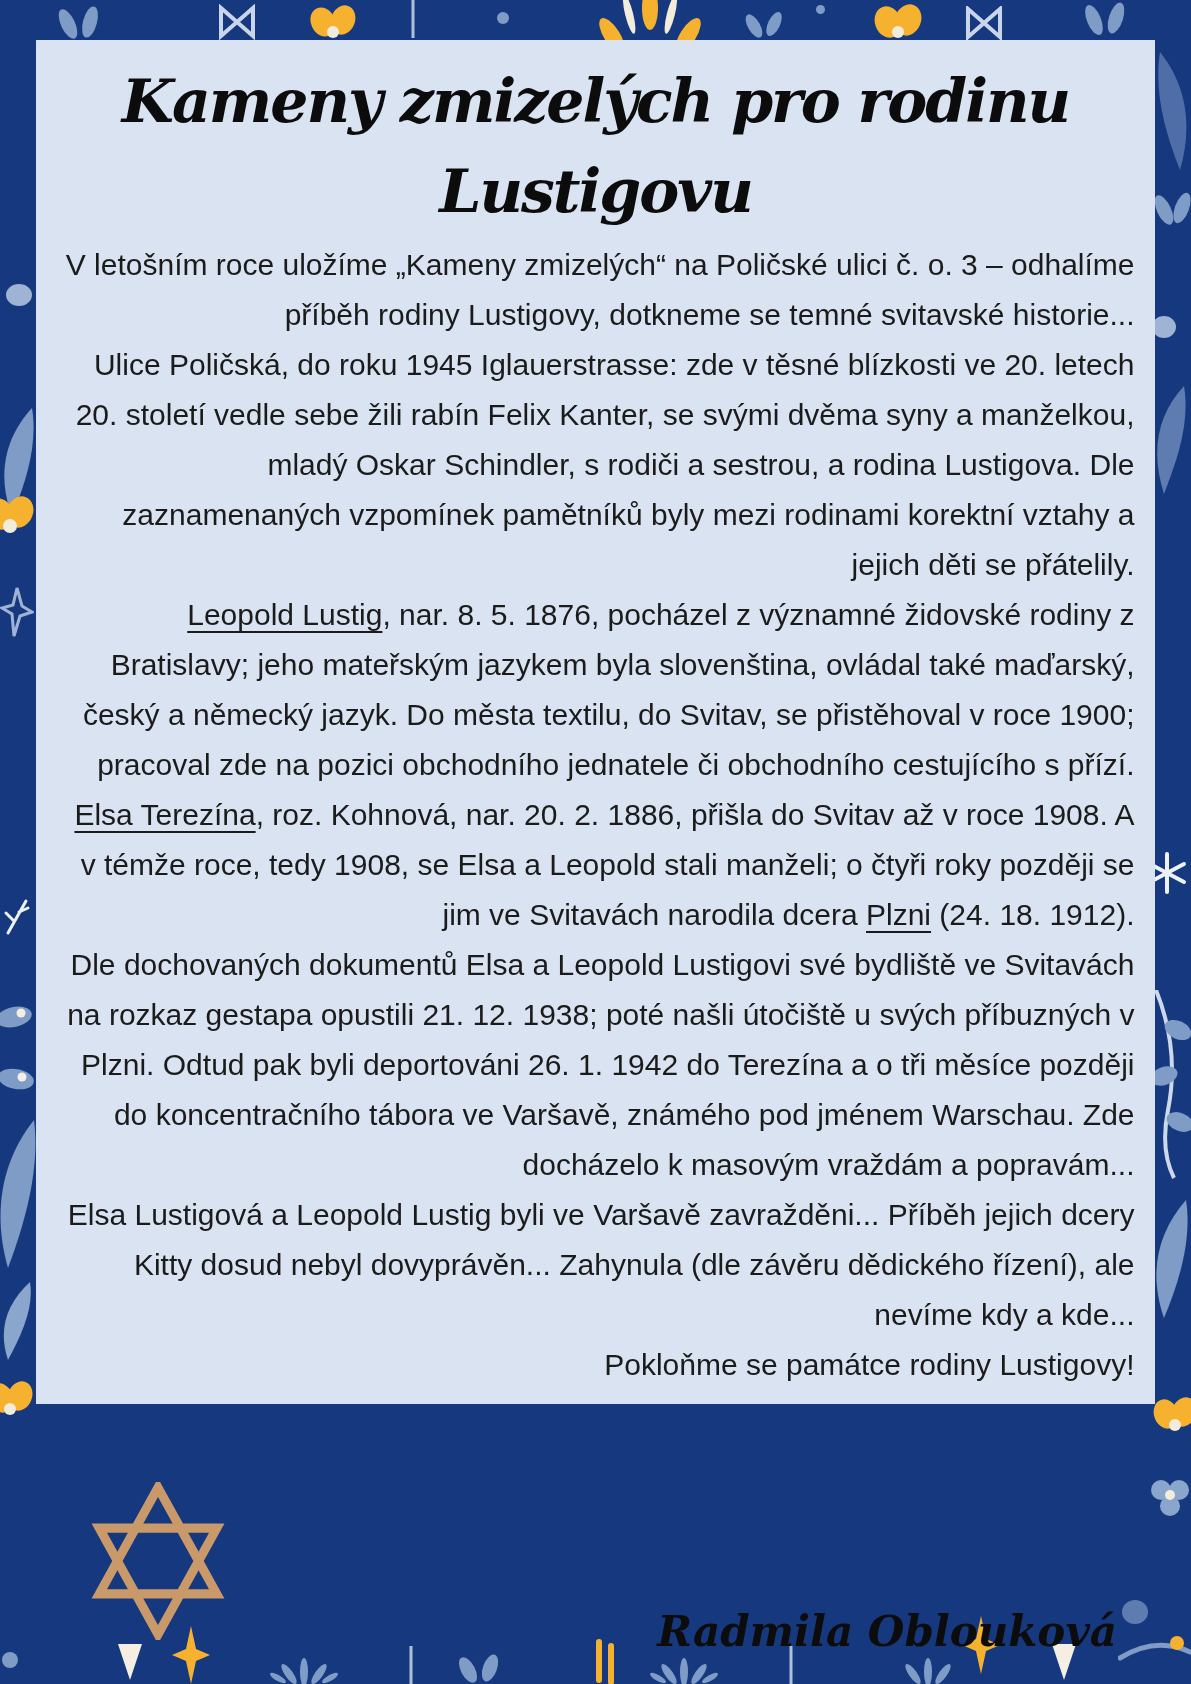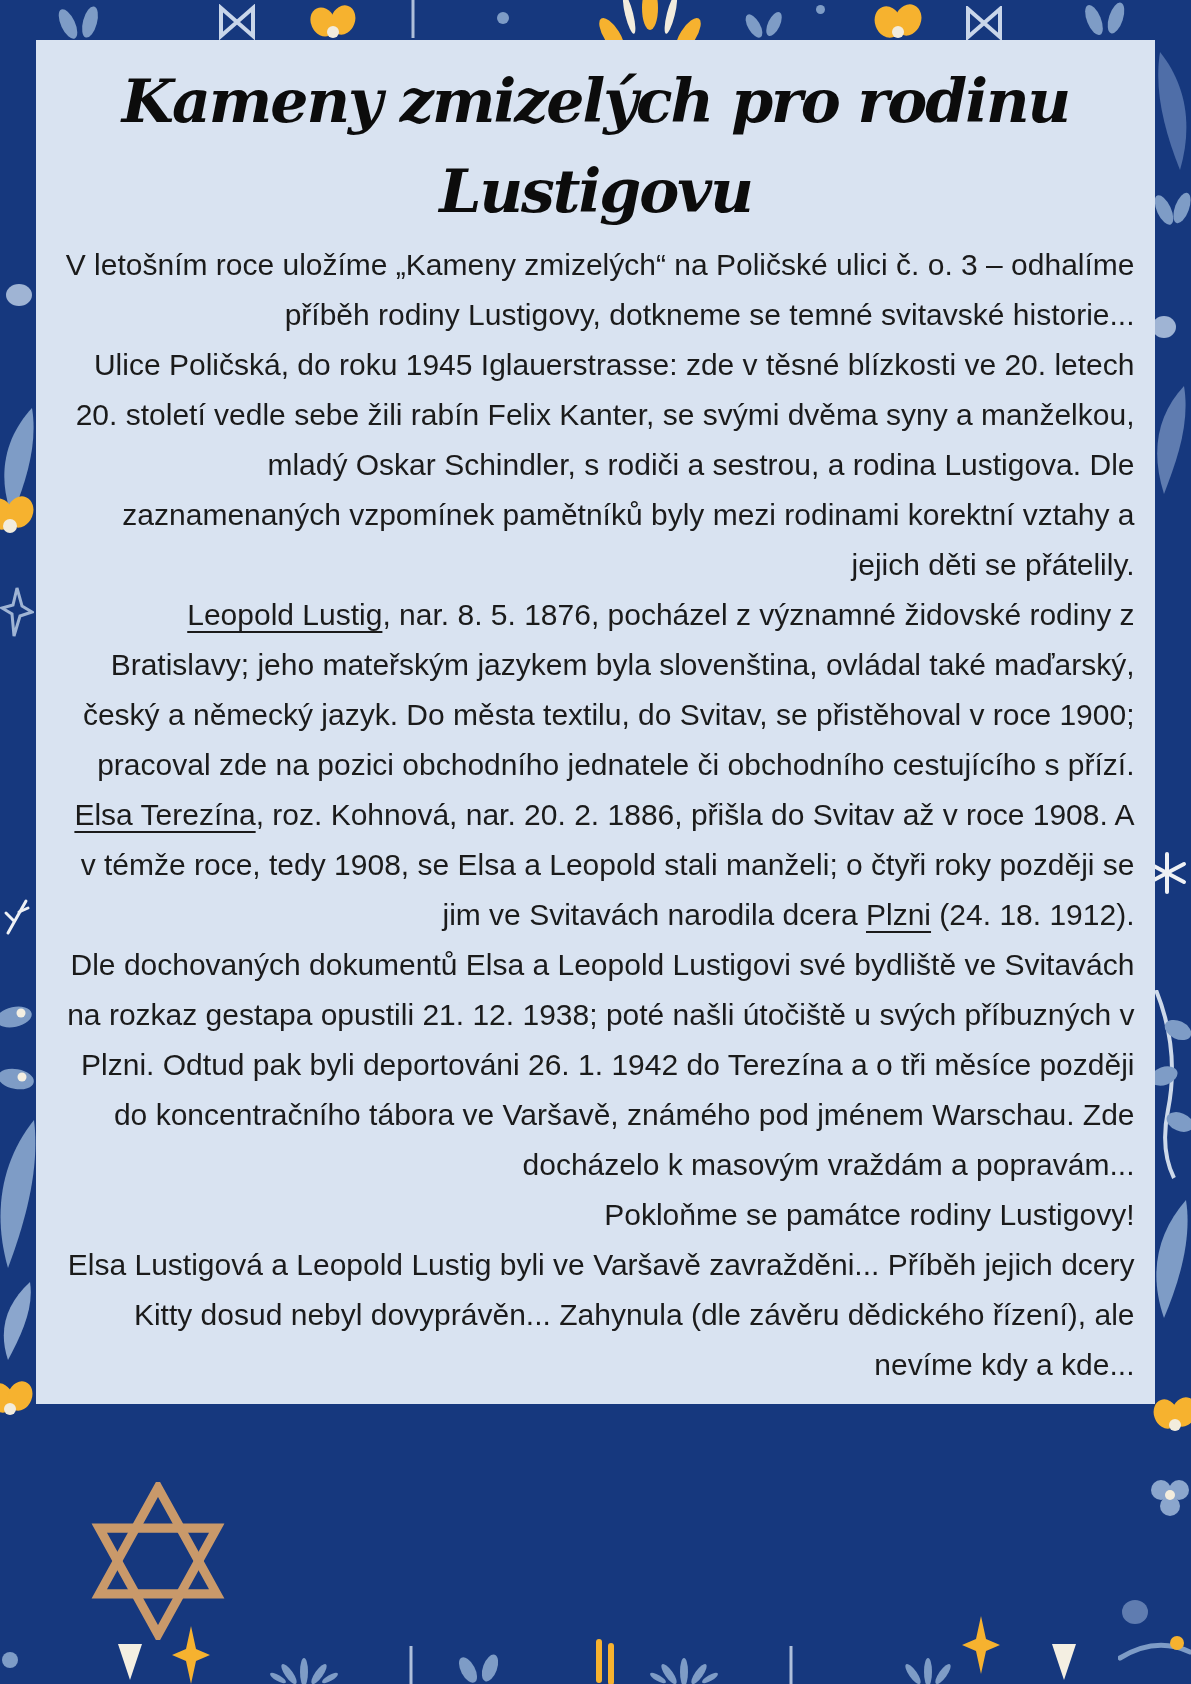--- a/index.html
+++ b/index.html
@@ -288,28 +288,29 @@
   <div class="dec dot" style="left:1170px;top:1636px;width:14px;height:14px;background:#f6b22f"></div>
 
   <div class="panel">
     <h1 class="title">Kameny zmizelých pro rodinu Lustigovu</h1>
     <div class="bodytext">
         <p><span>V letošním roce uložíme „Kameny zmizelých“ na Poličské ulici č. o. 3 – odhalíme příběh rodiny Lustigovy, dotkneme se temné svitavské historie...</span></p>
         <p><span>Ulice Poličská, do roku 1945 Iglauerstrasse: zde v těsné blízkosti ve 20. letech 20. století vedle sebe žili rabín Felix Kanter, se svými dvěma syny a manželkou, mladý Oskar Schindler, s rodiči a sestrou, a rodina Lustigova. Dle zaznamenaných vzpomínek pamětníků byly mezi rodinami korektní vztahy a jejich děti se přátelily.</span></p>
         <p><span class="u">Leopold Lustig</span><span>, nar. 8. 5. 1876, pocházel z významné židovské rodiny z Bratislavy; jeho mateřským jazykem byla slovenština, ovládal také maďarský, český a německý jazyk. Do města textilu, do Svitav, se přistěhoval v roce 1900; pracoval zde na pozici obchodního jednatele či obchodního cestujícího s přízí.</span></p>
         <p><span class="u">Elsa Terezína</span><span>, roz. Kohnová, nar. 20. 2. 1886, přišla do Svitav až v roce 1908. A v témže roce, tedy 1908, se Elsa a Leopold stali manželi; o čtyři roky později se jim ve Svitavách narodila dcera </span><span class="u">Plzni</span><span> (24. 18. 1912).</span></p>
         <p><span>Dle dochovaných dokumentů Elsa a Leopold Lustigovi své bydliště ve Svitavách na rozkaz gestapa opustili 21. 12. 1938; poté našli útočiště u svých příbuzných v Plzni. Odtud pak byli deportováni 26. 1. 1942 do Terezína a o tři měsíce později do koncentračního tábora ve Varšavě, známého pod jménem Warschau. Zde docházelo k masovým vraždám a popravám...</span></p>
+        <p><span>Elsa Lustigová a Leopold Lustig byli ve Varšavě zavražděni... Příběh jejich dcery Kitty dosud nebyl dovyprávěn... Zahynula (dle závěru dědického řízení), ale nevíme kdy a kde...</span></p>
         <p><span>Pokloňme se památce rodiny Lustigovy!</span></p>
-        <p><span>Elsa Lustigová a Leopold Lustig byli ve Varšavě zavražděni... Příběh jejich dcery Kitty dosud nebyl dovyprávěn... Zahynula (dle závěru dědického řízení), ale nevíme kdy a kde...</span></p>
       </div>
   </div>
 
   <div class="star">
     <svg width="140" height="158" viewBox="0 0 100 113">
       <g fill="none" stroke="#c9996a" stroke-width="6.5" stroke-linejoin="miter">
         <path d="M50 4 L92 80 L8 80 Z"></path>
         <path d="M50 109 L8 33 L92 33 Z"></path>
       </g>
     </svg>
   </div>
 
+  <div class="signature">Radmila Oblouková</div>
 
 </div>
 
 </body></html>

